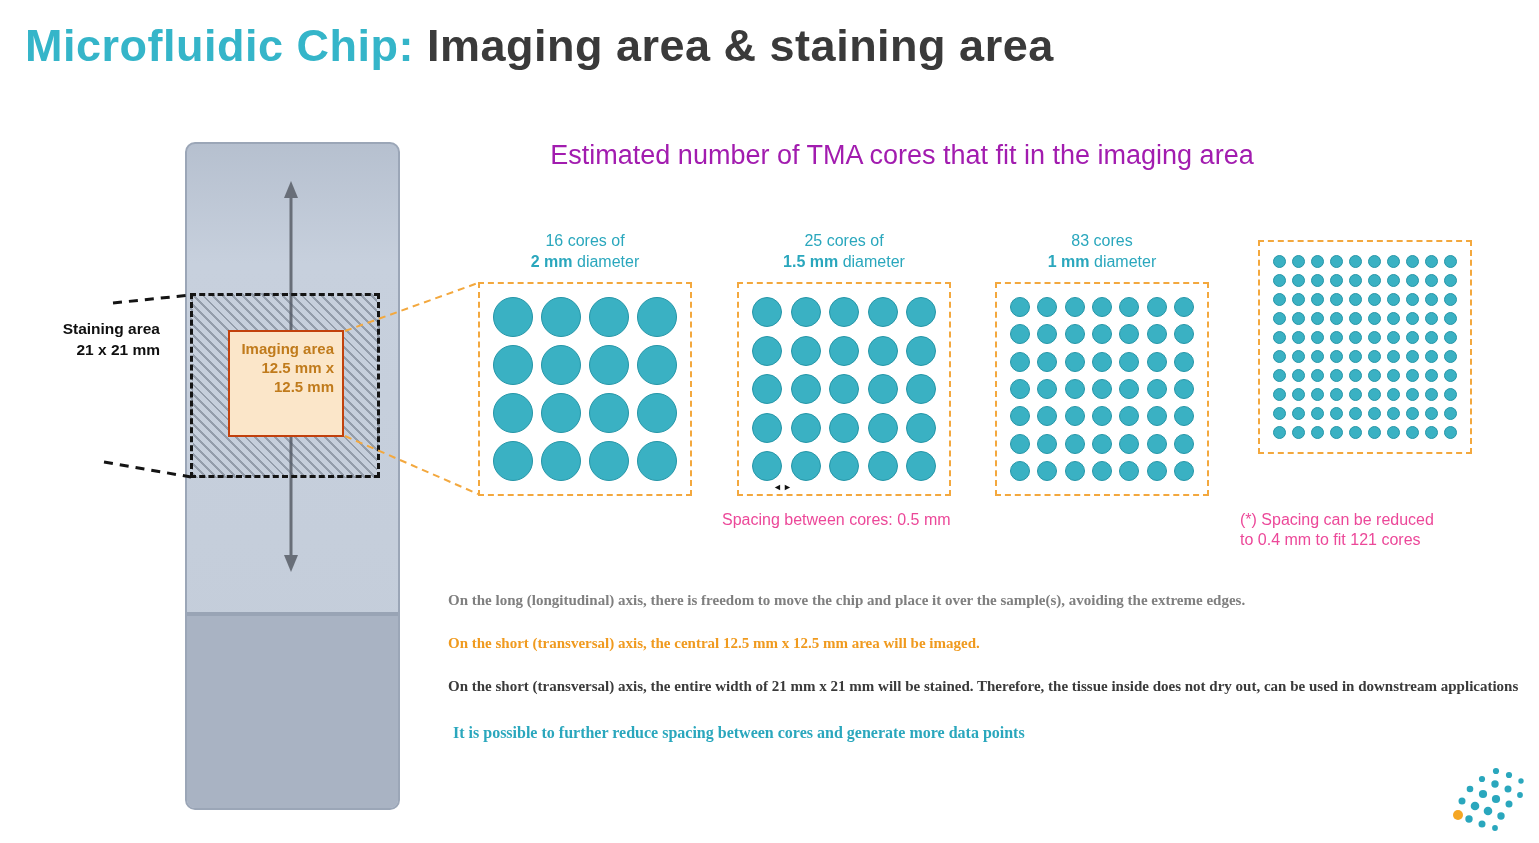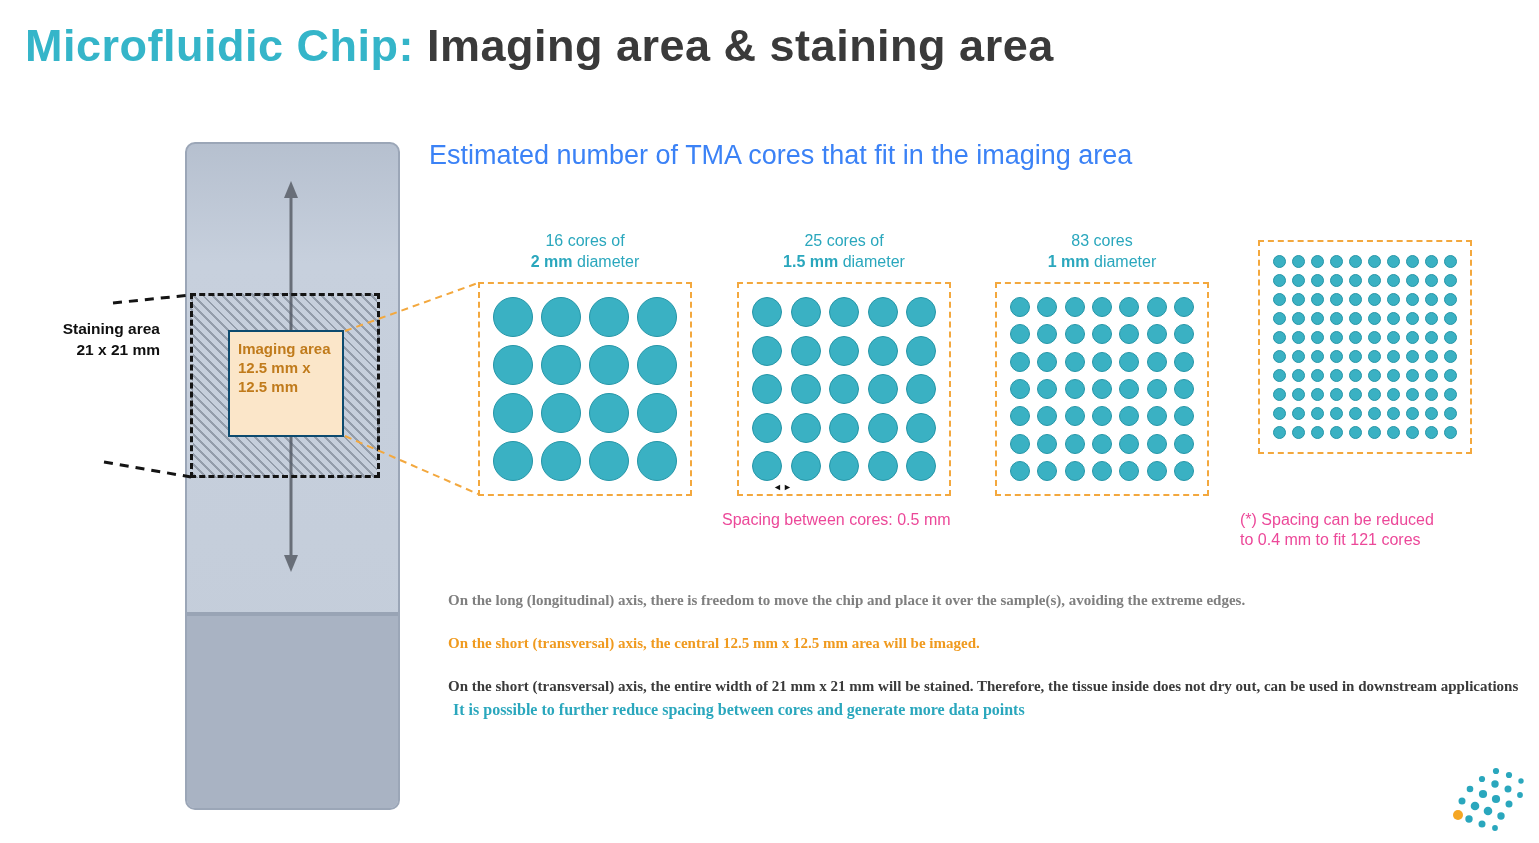--- a/index.html
+++ b/index.html
@@ -30,33 +30,33 @@
   .connectors { z-index: 6; }
 
   .staining-box {
     position: absolute; left: 190px; top: 293px; width: 190px; height: 185px;
     border: 3px dashed #141414;
     background: repeating-linear-gradient(45deg, rgba(85,95,110,.45) 0 2px, transparent 2px 7px);
     z-index: 3;
   }
   .imaging-box {
     position: absolute; left: 228px; top: 330px; width: 116px; height: 107px;
-    background: #fbe6c9; border: 2px solid #0c4a6e; z-index: 4;
-    text-align: left; color: #c07b1c; font-weight: 700; font-size: 15px;
+    background: #fbe6c9; border: 2px solid #c2410c; z-index: 4;
+    text-align: right; color: #c07b1c; font-weight: 700; font-size: 15px;
     line-height: 19px; padding: 7px 8px 0 8px;
   }
   .staining-label {
     position: absolute; left: 10px; top: 318px; width: 150px; z-index: 4;
     text-align: right; font-weight: 700; font-size: 15.5px; color: #101010; line-height: 21px;
   }
 
   
   .section-heading {
-    position: absolute; left: 429px; top: 140px; width: 900px;
-    font-size: 27px; color: #3b82f6;
+    position: absolute; left: 452px; top: 140px; width: 900px;
+    text-align: center; font-size: 27px; color: #a21caf;
   }
 
   
   .panel-wrap { position: absolute; top: 230px; width: 214px; }
   .panel-label { text-align: center; font-size: 16px; color: #2aa7bd; line-height: 21px; }
   .panel-label b { font-weight: 700; }
   .panel-box {
     position: relative; width: 214px; height: 214px; margin-top: 10px;
     border: 2px dashed #f3a83e; padding: 13px; background: #ffffff;
   }
@@ -65,21 +65,21 @@
   .spacing-indicator { position: absolute; left: 34px; bottom: 2px; font-size: 9px; color: #111; letter-spacing: 1px; }
 
   
   .caption { position: absolute; font-size: 16px; color: #ec4899; line-height: 20px; }
   .cap-spacing { left: 722px; top: 510px; width: 250px; }
   .cap-footnote { left: 1240px; top: 510px; width: 250px; }
 
   
   .notes { position: absolute; left: 448px; top: 590px; width: 1082px; font-weight: 700; font-family: Liberation Serif, serif; }
   .note { font-size: 15px; line-height: 21px; margin-bottom: 22px; }
-  .note.tight { margin-bottom: 2px; }
+  .note.tight { margin-bottom: 25px; }
   .note.indent { padding-left: 5px; font-size: 16px; }
 
   
   .logo { position: absolute; left: 1452px; top: 764px; width: 82px; height: 74px; z-index: 2; }
 </style>
 </head>
 <body>
 
 <div class="page">
 

